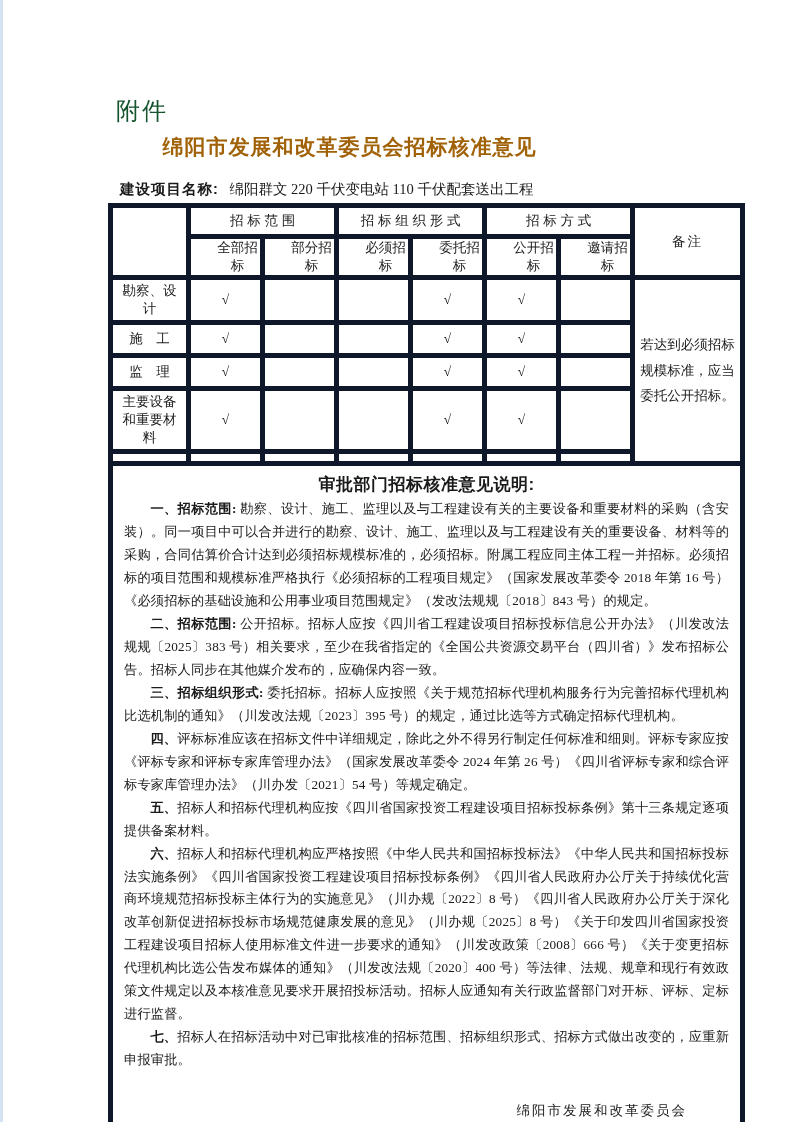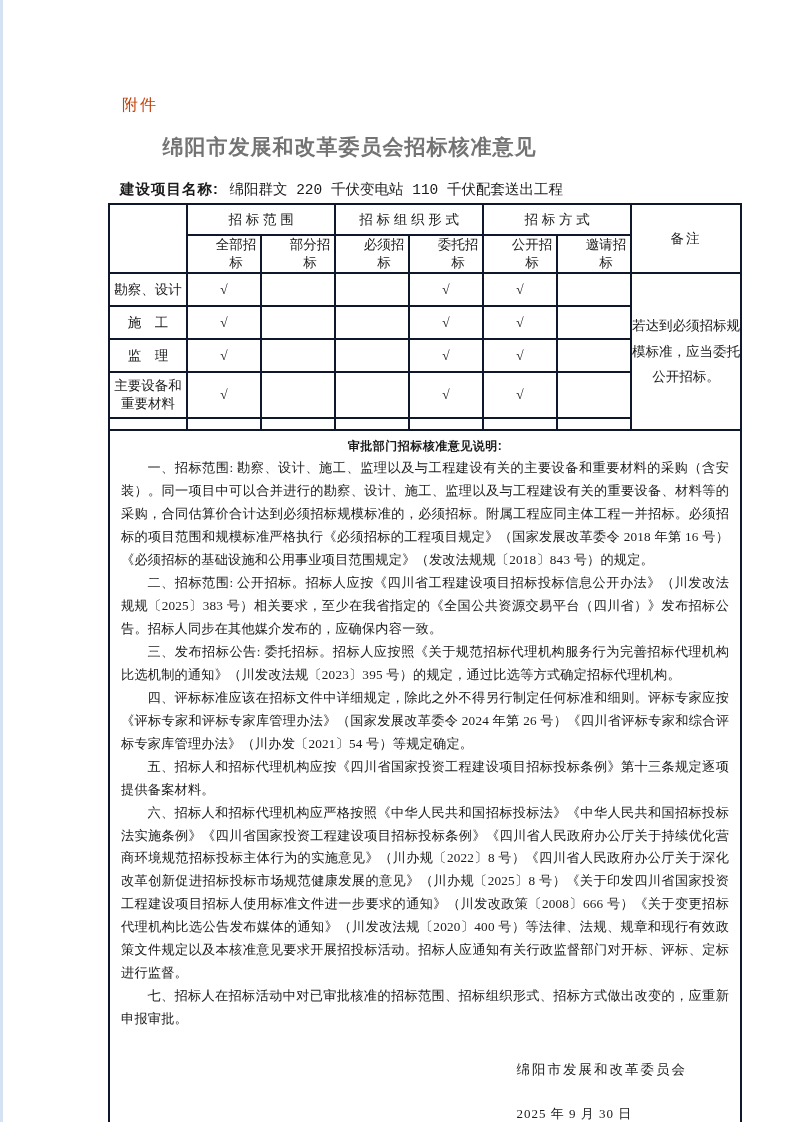--- a/index.html
+++ b/index.html
@@ -9,46 +9,46 @@
     position:relative;
     font-family:"Liberation Serif","DejaVu Serif",serif;
     color:#1a1a1a;
     overflow:hidden;
   }
   .edge-tint {
     position:absolute; left:0; top:0; width:3px; height:1122px;
     background:#d4e2f2;
   }
   .attachment {
-    position:absolute; left:122px; top:95px;
-    font-family:"Liberation Sans","DejaVu Sans",sans-serif;
-    font-size:16px; letter-spacing:2px; color:#c2410c;
+    position:absolute; left:116px; top:95px;
+    font-family:"Liberation Sans","DejaVu Sans",sans-serif;
+    font-size:24px; letter-spacing:2px; color:#14532d;
   }
   .doc-title {
     position:absolute; left:0; top:133px; width:699px;
     text-align:center;
-    font-size:21px; font-weight:bold; letter-spacing:1px; color:#737373;
+    font-size:21px; font-weight:bold; letter-spacing:1px; color:#a16207;
   }
   .project-line {
     position:absolute; left:120px; top:180px; width:620px;
     font-size:14.5px; white-space:nowrap;
   }
   .project-line .lbl {
     font-family:"Liberation Sans","DejaVu Sans",sans-serif;
     font-weight:bold; letter-spacing:1px;
   }
-  .project-line .val { margin-left:7px;font-family:Liberation Mono, monospace; }
+  .project-line .val { margin-left:7px; }
 
   .approval-table {
     position:absolute; left:108px; top:203px; width:632px;
     border-collapse:collapse;
     table-layout:fixed;
   }
   .approval-table td {
-    border:2px solid #0f172a;
+    border:5px solid #0f172a;
     text-align:center; vertical-align:middle;
     font-size:13.5px;
   }
   .grp {
     font-family:"Liberation Sans","DejaVu Sans",sans-serif;
     font-size:14px; height:31px;
   }
   .remark-h {
     font-family:"Liberation Sans","DejaVu Sans",sans-serif;
     font-size:14px; letter-spacing:2px;
@@ -68,29 +68,29 @@
   .remark {
     font-size:13.5px; padding:4px 0; line-height:1.9;
     text-align:center;
   }
   .notes {
     text-align:left; vertical-align:top;
     padding:7px 11px 16px 11px;
   }
   .notes-heading {
     font-family:"Liberation Sans","DejaVu Sans",sans-serif;
-    font-weight:bold; font-size:12px; letter-spacing:0.5px;
+    font-weight:bold; font-size:17px; letter-spacing:0.5px;
     margin-bottom:2px;
   }
   .para {
     font-size:13.2px; line-height:1.74;
     text-align:justify; text-indent:2em;
     letter-spacing:0.2px;
   }
-  .para .lead { font-weight:normal; }
+  .para .lead { font-weight:bold; }
   .sig-wrap { text-align:right; padding-right:42px; margin-top:30px; }
   .sig { display:inline-block; text-align:left; }
   .sig-org { font-size:13.5px; letter-spacing:2px; }
   .sig-date { font-size:13px; margin-top:26px; letter-spacing:1px; }
 </style>
 </head>
 <body>
 
 <div class="edge-tint"></div>
 
@@ -174,21 +174,21 @@
     <td></td>
         <td></td>
         <td></td>
     <td></td>
   </tr>
   <tr>
     <td colspan="8" class="notes">
       <div class="notes-heading">审批部门招标核准意见说明:</div>
       <p class="para"><span class="lead">一、招标范围:</span><span> 勘察、设计、施工、监理以及与工程建设有关的主要设备和重要材料的采购（含安装）。同一项目中可以合并进行的勘察、设计、施工、监理以及与工程建设有关的重要设备、材料等的采购，合同估算价合计达到必须招标规模标准的，必须招标。附属工程应同主体工程一并招标。必须招标的项目范围和规模标准严格执行《必须招标的工程项目规定》（国家发展改革委令 2018 年第 16 号）《必须招标的基础设施和公用事业项目范围规定》（发改法规规〔2018〕843 号）的规定。</span></p>
       <p class="para"><span class="lead">二、招标范围:</span><span> 公开招标。招标人应按《四川省工程建设项目招标投标信息公开办法》（川发改法规规〔2025〕383 号）相关要求，至少在我省指定的《全国公共资源交易平台（四川省）》发布招标公告。招标人同步在其他媒介发布的，应确保内容一致。</span></p>
-      <p class="para"><span class="lead">三、发布招标公告:</span><span> 委托招标。招标人应按照《关于规范招标代理机构服务行为完善招标代理机构比选机制的通知》（川发改法规〔2023〕395 号）的规定，通过比选等方式确定招标代理机构。</span></p>
+      <p class="para"><span class="lead">三、招标组织形式:</span><span> 委托招标。招标人应按照《关于规范招标代理机构服务行为完善招标代理机构比选机制的通知》（川发改法规〔2023〕395 号）的规定，通过比选等方式确定招标代理机构。</span></p>
       <p class="para"><span class="lead">四、</span><span>评标标准应该在招标文件中详细规定，除此之外不得另行制定任何标准和细则。评标专家应按《评标专家和评标专家库管理办法》（国家发展改革委令 2024 年第 26 号）《四川省评标专家和综合评标专家库管理办法》（川办发〔2021〕54 号）等规定确定。</span></p>
       <p class="para"><span class="lead">五、</span><span>招标人和招标代理机构应按《四川省国家投资工程建设项目招标投标条例》第十三条规定逐项提供备案材料。</span></p>
       <p class="para"><span class="lead">六、</span><span>招标人和招标代理机构应严格按照《中华人民共和国招标投标法》《中华人民共和国招标投标法实施条例》《四川省国家投资工程建设项目招标投标条例》《四川省人民政府办公厅关于持续优化营商环境规范招标投标主体行为的实施意见》（川办规〔2022〕8 号）《四川省人民政府办公厅关于深化改革创新促进招标投标市场规范健康发展的意见》（川办规〔2025〕8 号）《关于印发四川省国家投资工程建设项目招标人使用标准文件进一步要求的通知》（川发改政策〔2008〕666 号）《关于变更招标代理机构比选公告发布媒体的通知》（川发改法规〔2020〕400 号）等法律、法规、规章和现行有效政策文件规定以及本核准意见要求开展招投标活动。招标人应通知有关行政监督部门对开标、评标、定标进行监督。</span></p>
       <p class="para"><span class="lead">七、</span><span>招标人在招标活动中对已审批核准的招标范围、招标组织形式、招标方式做出改变的，应重新申报审批。</span></p>
       <div class="sig-wrap">
         <div class="sig">
           <div class="sig-org">绵阳市发展和改革委员会</div>
           <div class="sig-date">2025 年 9 月 30 日</div>
         </div>
       </div>

